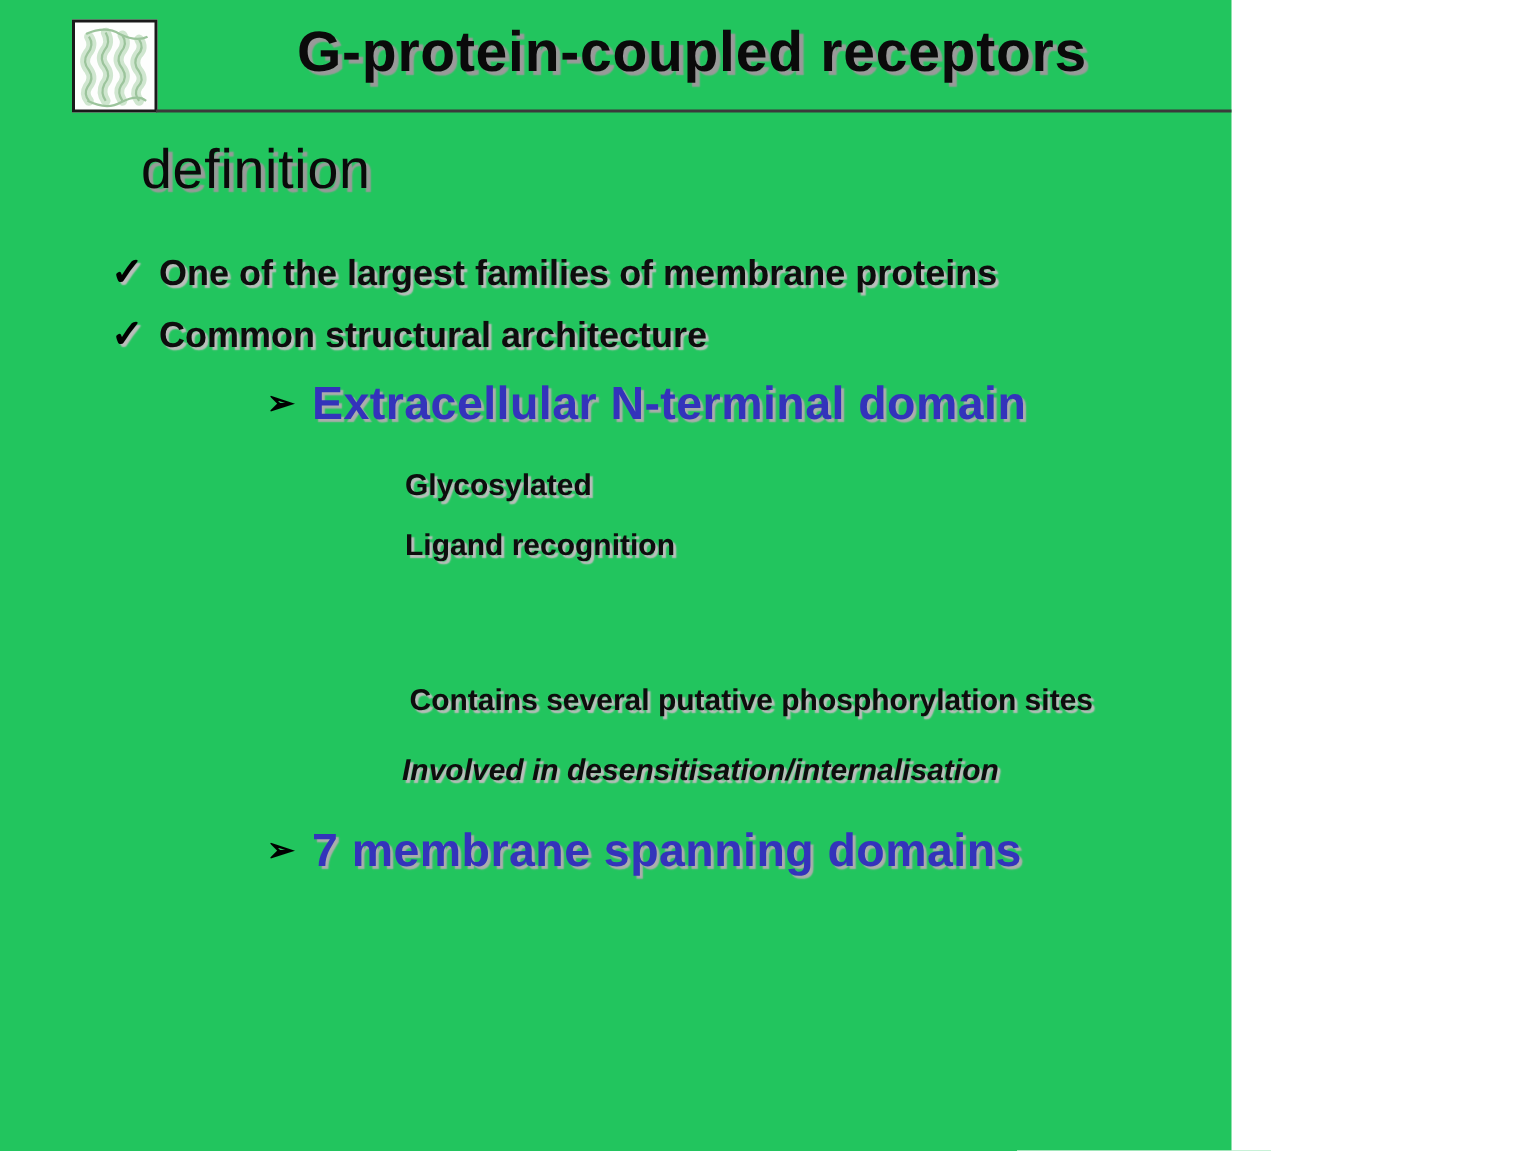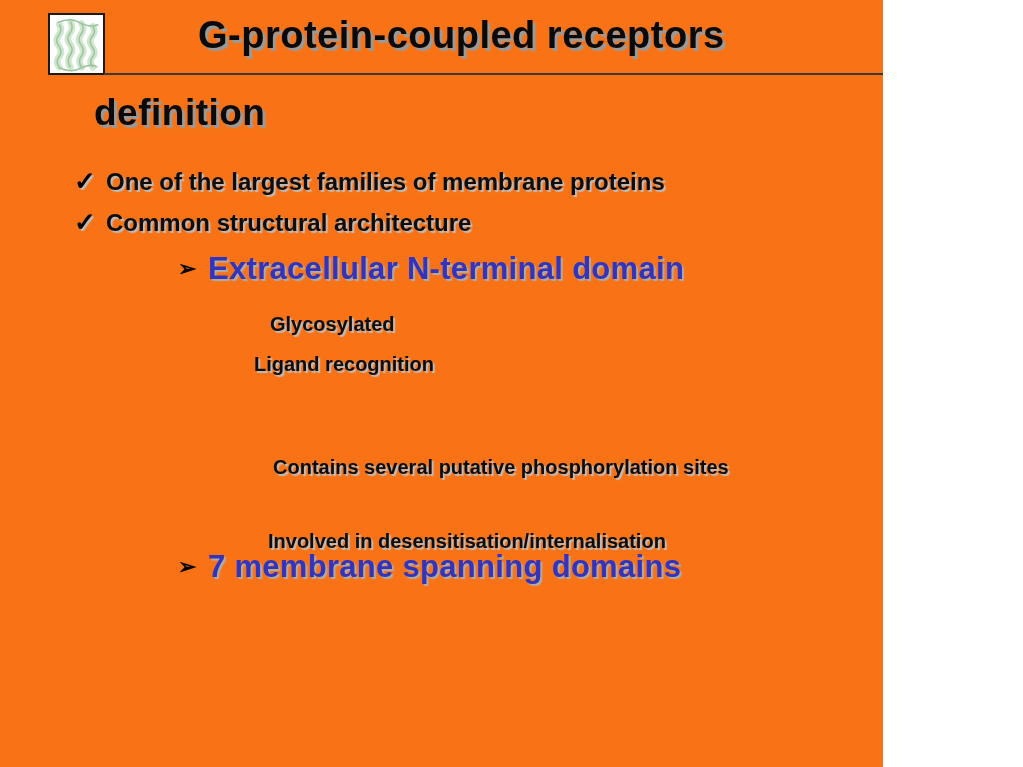--- a/index.html
+++ b/index.html
@@ -1,19 +1,19 @@
 <!DOCTYPE html>
 <html><head>
 <meta charset="utf-8">
 <style>
   html,body{margin:0;padding:0;background:#ffffff;}
   .slide{
     position:relative;
-    width:883px;height:767px;
-    background:#f97316;
+    width:821px;height:767px;
+    background:#22c55e;
     overflow:hidden;
     font-family:"Liberation Sans", sans-serif;
     color:#000;
   }
   .logo-box{
     position:absolute;left:48px;top:13px;width:57px;height:62px;
     border:2px solid #1a1a1a;background:#fdfefd;box-sizing:border-box;
   }
   .logo-box svg{display:block;width:100%;height:100%;}
   .title{
@@ -22,21 +22,21 @@
     color:#0a0a0a;
     text-shadow:3px 3px 1px #9a9a9a;
     white-space:nowrap;
   }
   .divider{
     position:absolute;left:104px;top:73px;width:877px;height:2px;
     background:#3a3a3a;
   }
   .subtitle{
     position:absolute;left:94px;top:92px;
-    font-size:37px;font-weight:bold;letter-spacing:0.5px;
+    font-size:37px;font-weight:normal;letter-spacing:0.5px;
     color:#0a0a0a;
     text-shadow:3px 3px 1px #9a9a9a;
     white-space:nowrap;
     text-align:right;
   }
   .row{position:absolute;white-space:nowrap;}
   .row .bullet{display:inline-block;}
   .check-row{font-size:24px;font-weight:bold;color:#0d0d0d;text-shadow:2px 2px 1px #bdbdbd;}
   .check-row .bullet{width:32px;font-size:26px;font-weight:bold;color:#000;}
   .arrow-row{font-size:31px;font-weight:bold;color:#3333bb;text-shadow:2px 2px 1px #adadad;letter-spacing:0.3px;}
@@ -82,30 +82,30 @@
   </div>
 
   <div class="row arrow-row" style="left:178px;top:251px;">
     <span class="bullet">➢</span><span>Extracellular N-terminal domain</span>
   </div>
 
   <div class="row plain-row" style="left:270px;top:313px;">
     <span>Glycosylated</span>
   </div>
 
-  <div class="row plain-row" style="left:254px;top:353px;text-align:center;">
+  <div class="row plain-row" style="left:270px;top:353px;text-align:center;">
     <span>Ligand recognition</span>
   </div>
 
 
   <div class="row plain-row" style="left:273px;top:456px;">
     <span>Contains several putative phosphorylation sites</span>
   </div>
 
-  <div class="row plain-row" style="left:268px;top:530px;">
+  <div class="row plain-row" style="left:268px;top:503px;font-style:italic;">
     <span>Involved in desensitisation/internalisation</span>
   </div>
 
   <div class="row arrow-row" style="left:178px;top:549px;">
     <span class="bullet">➢</span><span>7 membrane spanning domains</span>
   </div>
 
 
 
 </div>

